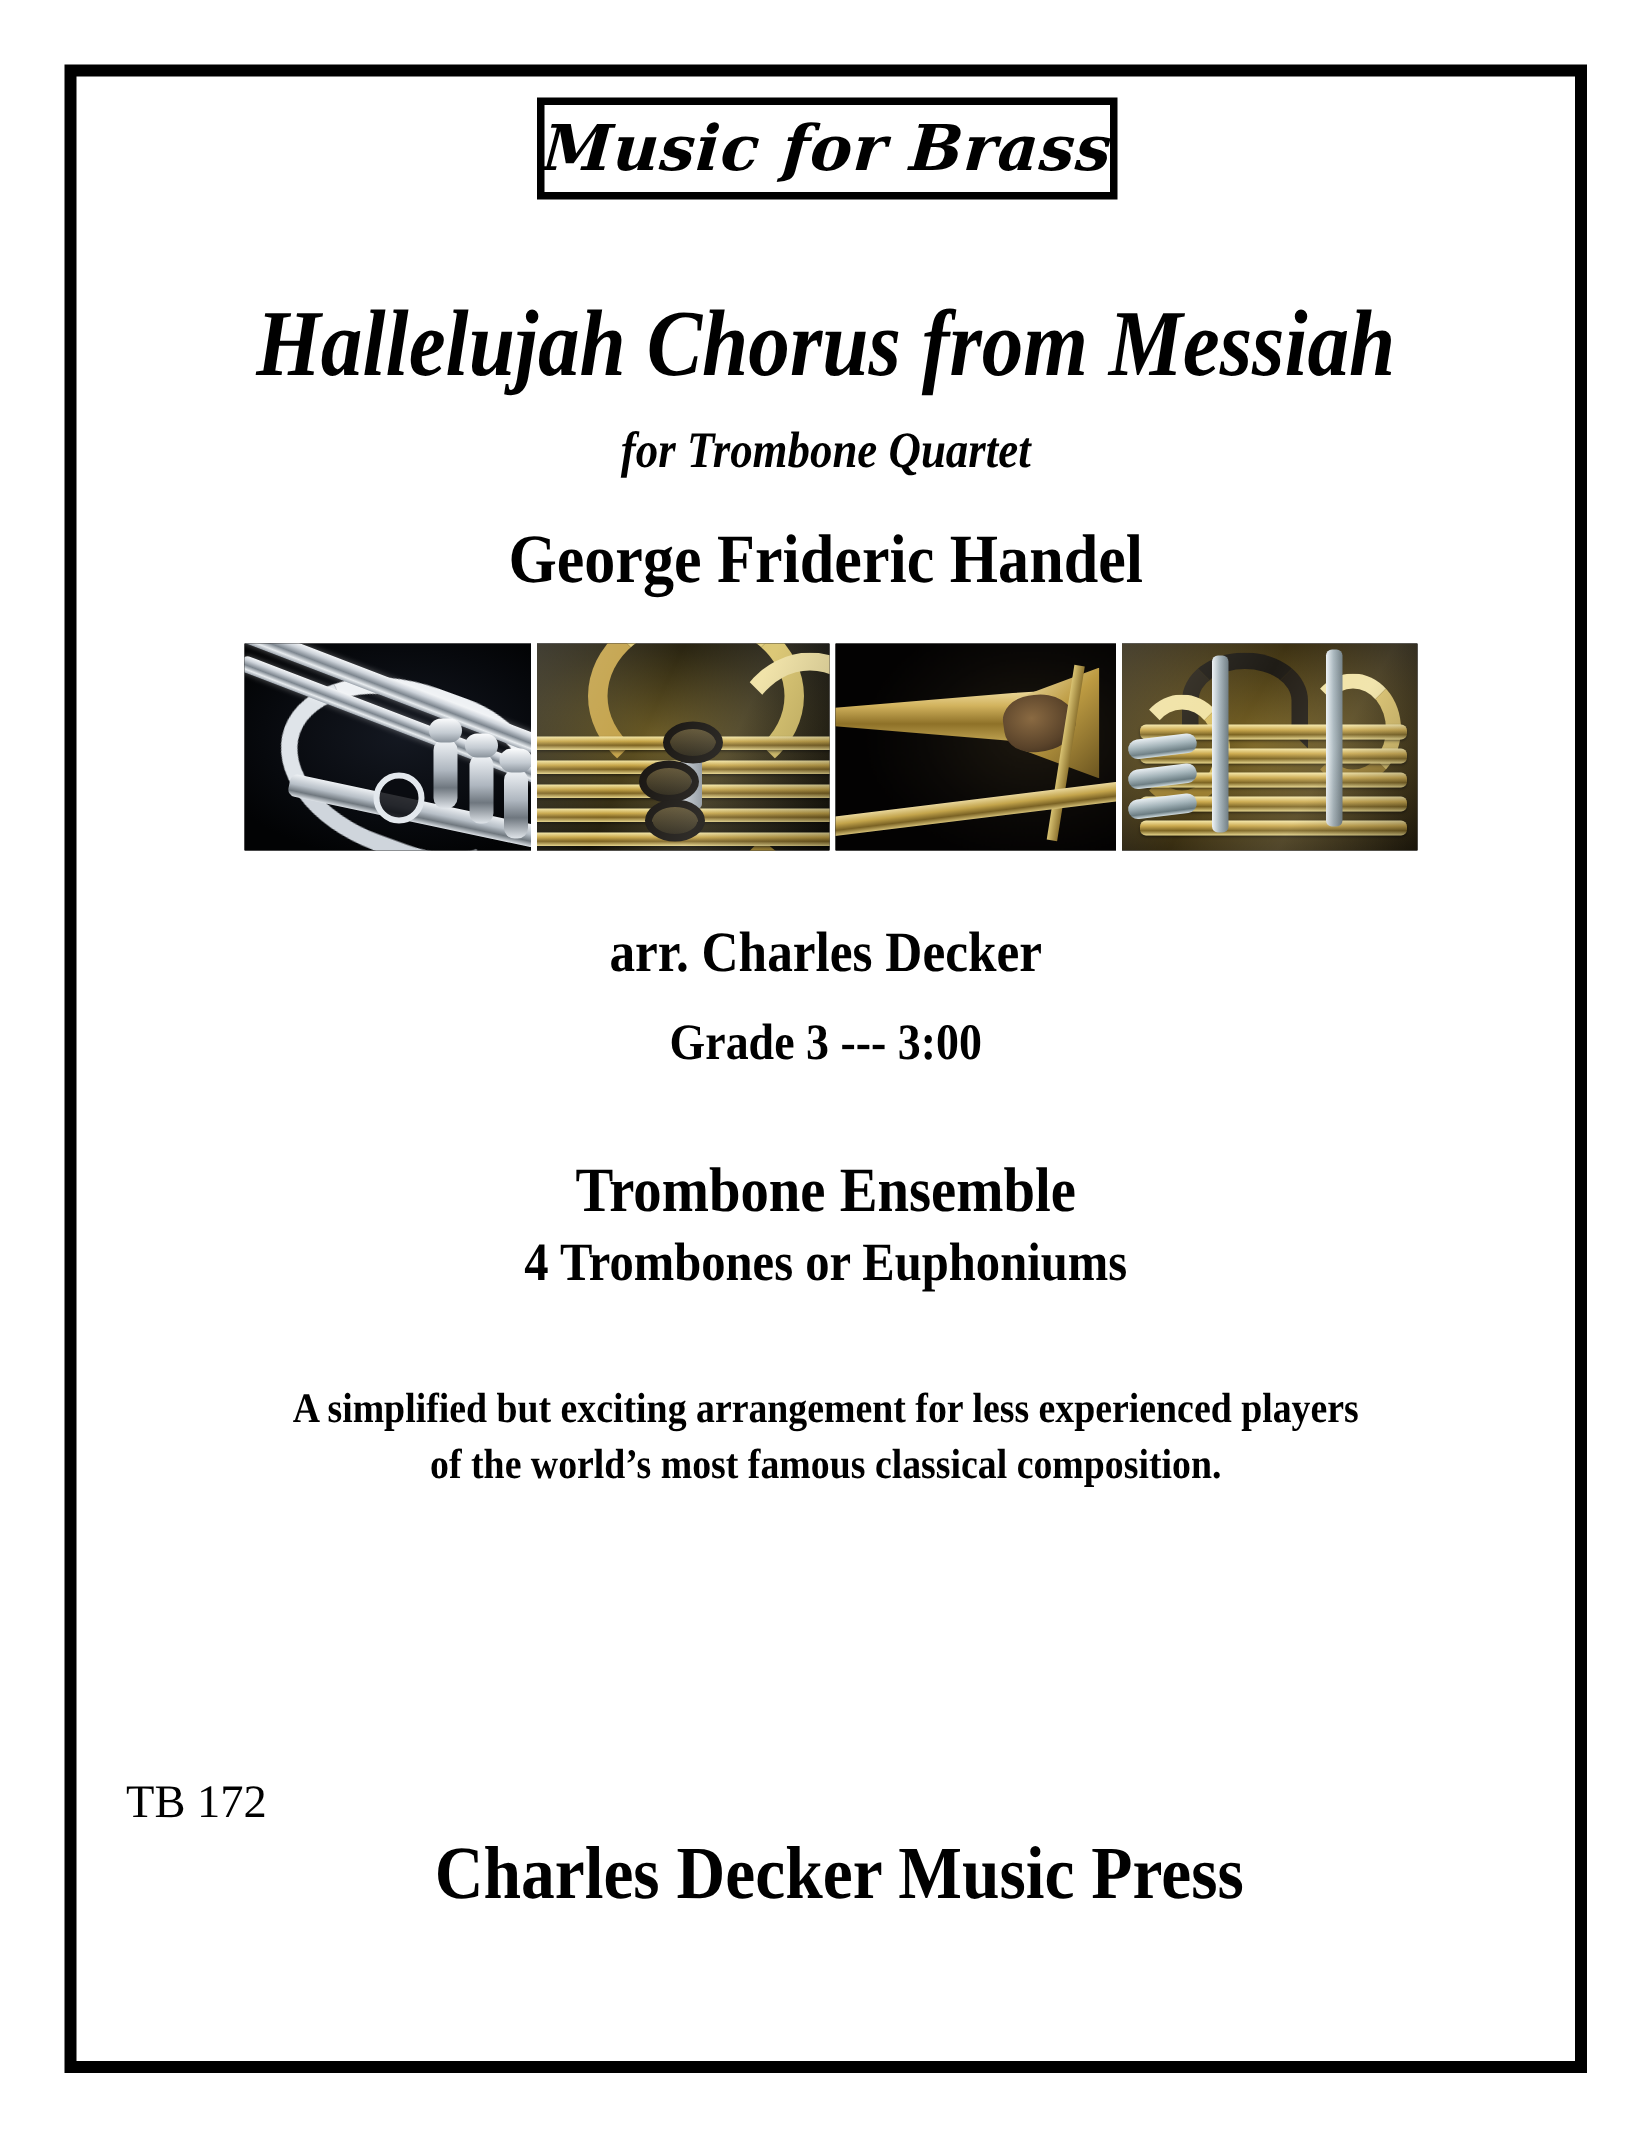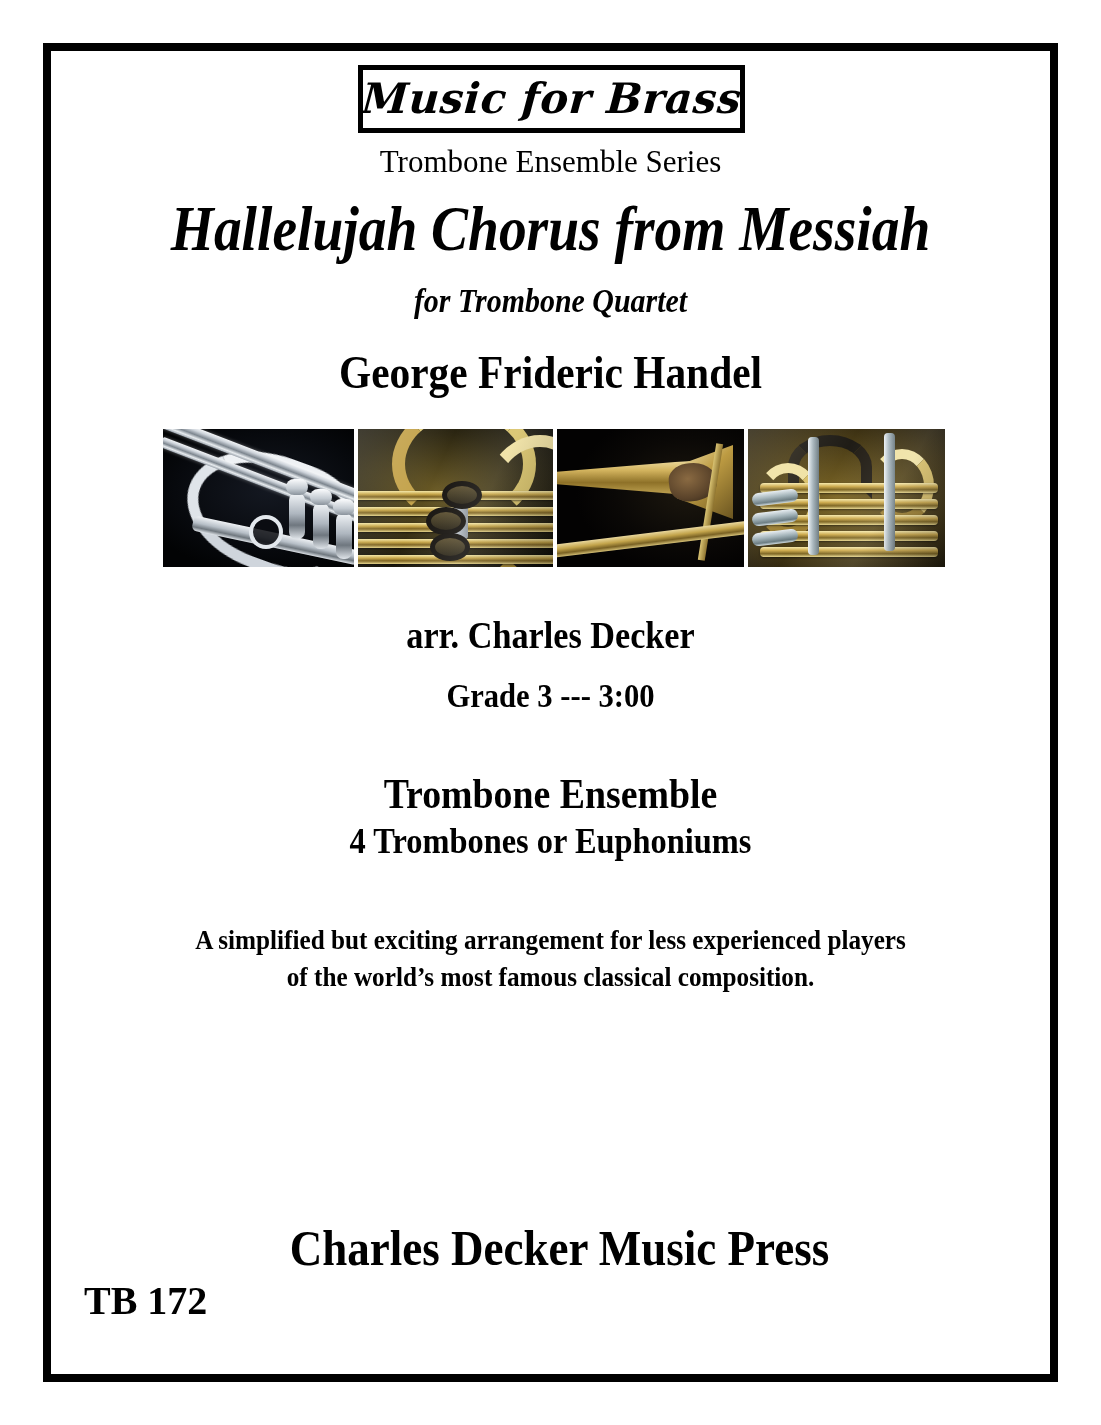--- a/index.html
+++ b/index.html
@@ -347,23 +347,23 @@
     font-size: 28px;
     line-height: 1.32;
     transform: scaleX(0.9);
   }
   .description .line { display: block; white-space: nowrap; }
 
   
   .catalog {
     position: absolute;
     left: 33px;
-    top: 1226px;
-    font-size: 40px;
-    font-weight: bold;
+    top: 1132px;
+    font-size: 31px;
+    font-weight: normal;
     white-space: nowrap;
   }
   .publisher {
     position: absolute;
     top: 1168px;
     left: 0; width: 100%;
     text-align: center;
     font-weight: bold;
     font-size: 50px;
     transform: scaleX(0.9) translateX(10px);
@@ -374,21 +374,20 @@
 <body>
 
 <div id="page-frame"></div>
 
 <div id="content">
 
   <div id="series-box">
     <span class="brand">Music for Brass</span>
   </div>
 
-  <div class="series-sub">Trombone Ensemble Series</div>
 
   <div class="work-title">Hallelujah Chorus from Messiah</div>
   <div class="work-subtitle">for Trombone Quartet</div>
   <div class="composer">George Frideric Handel</div>
 
   <div id="photo-strip">
 
     <div class="photo p1">
       <div class="bg"></div>
       <div class="bow"></div>

